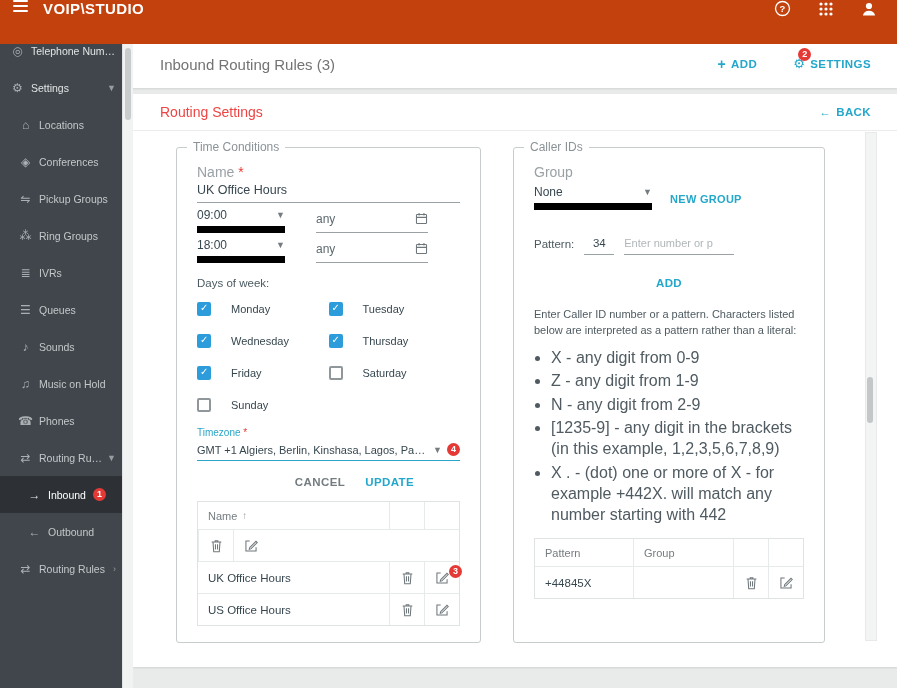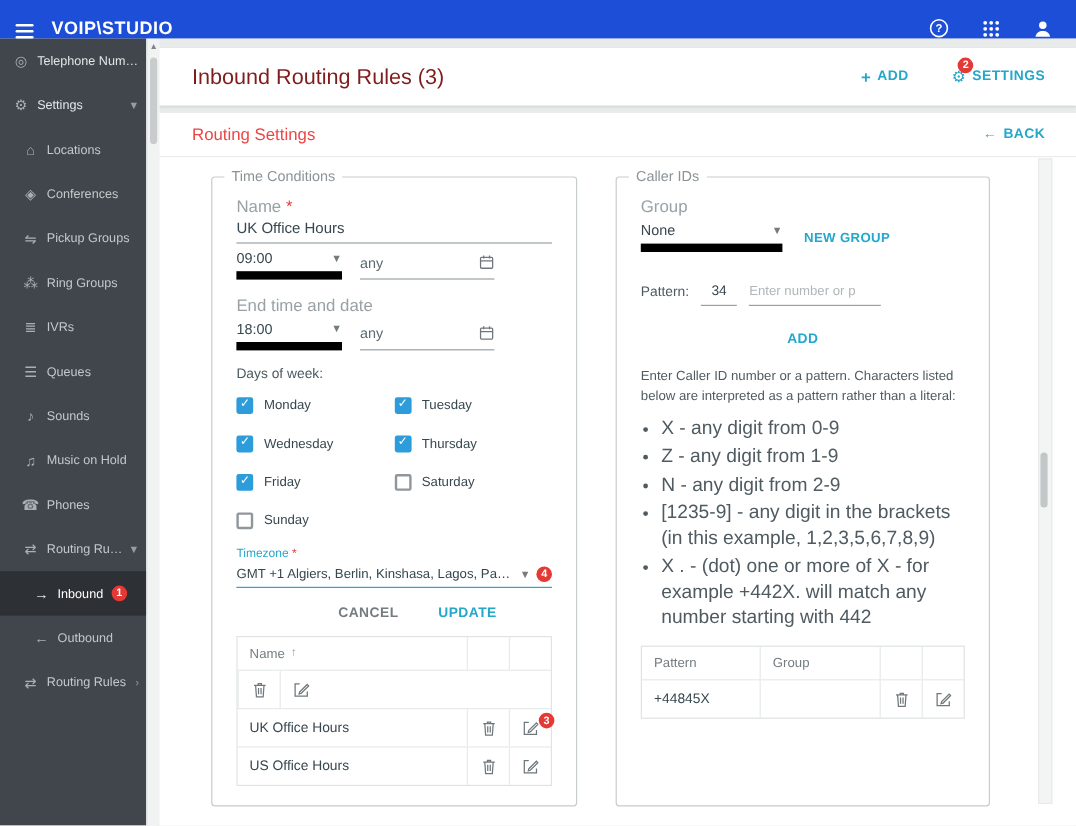--- a/index.html
+++ b/index.html
@@ -2,21 +2,21 @@
 <html><head>
 <meta charset="utf-8">
 <style>
   html,body{margin:0;padding:0}
   body{
     width:897px;height:688px;position:relative;overflow:hidden;
     background:#e9ebeb;font-family:"Liberation Sans","DejaVu Sans",sans-serif;
     -webkit-font-smoothing:antialiased;
   }
   
-  .topbar{position:absolute;left:0;top:0;width:100%;height:32px;background:#1d4ed8;display:flex;align-items:flex-end;z-index:6}
+  .topbar{position:absolute;left:0;top:0;width:100%;height:44px;background:#c2410c;display:flex;align-items:flex-start;z-index:6}
   .burger{margin-left:13px;display:flex;flex-direction:column;gap:3px;cursor:pointer}
   .burger i{display:block;width:15px;height:2px;background:#fff;border-radius:1px}
   .logo{color:#fff;font-weight:bold;font-size:15px;margin-left:15px;letter-spacing:.4px}
   .tb-right{margin-left:auto;display:flex;align-items:center;gap:28px;margin-right:20px}
   .tb-ic{cursor:pointer;display:flex;align-items:center}
   
   .sidebar{position:absolute;left:0;top:32px;width:122px;height:656px;background:#40464b;z-index:5}
   .nav-item{display:flex;align-items:center;height:37px;padding:0 6px 0 10px;color:#c3c8cb;font-size:10.5px;cursor:pointer;position:relative}
   .nav-item.top{color:#e2e5e7}
   .nav-item.sub{padding-left:18px}
@@ -30,21 +30,21 @@
           font-size:9px;line-height:13px;font-weight:bold;text-align:center;flex:none}
   .nav-item .rbadge{margin-left:7px}
   
   .side-scroll{position:absolute;left:122px;top:32px;width:10px;height:656px;background:#f1f3f3;border-left:1px solid #e2e4e4;z-index:5}
   .side-scroll .arr{display:block;text-align:center;font-size:7px;color:#7d8285;padding-top:4px}
   .side-scroll .thumb{position:absolute;left:2px;top:16px;width:6px;height:72px;background:#c9cccd;border-radius:3px}
   
   .content{position:absolute;left:132px;top:32px;width:765px;height:656px}
   .page-header{margin-top:8px;height:48px;background:#fff;display:flex;align-items:center;
                padding:0 26px 0 28px;box-shadow:0 1px 2px rgba(0,0,0,.10)}
-  .ph-title{font-size:18px;color:#7f1d1d}
+  .ph-title{font-size:15px;color:#737373}
   .ph-actions{margin-left:auto;display:flex;align-items:center;gap:36px}
   .linkbtn{color:#23a7cb;font-size:11.5px;font-weight:bold;letter-spacing:.4px;display:flex;align-items:center;gap:5px;cursor:pointer}
   .plus{font-size:14px;font-weight:bold;line-height:12px}
   .gear{font-size:13px;line-height:12px}
   .settings-wrap{position:relative}
   .settings-wrap .rbadge{position:absolute;top:-10px;left:5px}
   
   .card{position:relative;margin-top:6px;background:#fff;box-shadow:0 1px 2px rgba(0,0,0,.10);padding-bottom:24px}
   .card-head{height:36px;display:flex;align-items:center;padding:0 26px 0 28px;border-bottom:1px solid #ececec}
   .ch-title{font-size:14px;color:#ef4444}
@@ -52,39 +52,39 @@
   .panels{display:flex;gap:32px;padding:16px 56px 0 44px}
   .fs{position:relative;border:1px solid #c7cccd;border-radius:3px;padding:14px 20px 16px}
   .fs.left{width:263px;flex:none}
   .fs.right{width:270px;flex:none}
   .legend{position:absolute;top:-8px;left:10px;background:#fff;padding:0 6px;font-size:12px;color:#8b9397}
   .flabel{font-size:14px;color:#99a1a5;margin-top:13px}
   .flabel.first{margin-top:2px}
   .req{color:#e53935}
   .uin{display:block;width:100%;box-sizing:border-box;border:none;border-bottom:1px solid #99a1a5;background:transparent;
        font-size:12.5px;color:#37474f;padding:3px 0 5px;outline:none;font-family:inherit}
-  .selrow{display:flex;gap:15px;margin-top:2px}
+  .selrow{display:flex;gap:31px;margin-top:2px}
   .sel{display:flex;align-items:center;border-bottom:7px solid #000000;padding:3px 0 4px;font-size:12px;color:#37474f;cursor:pointer}
   .sel.time{width:88px}
   .sel.group{width:118px}
   .caret{margin-left:auto;font-size:9px;color:#757c80;padding-left:6px}
   .datef{width:112px;display:flex;align-items:center;border-bottom:1px solid #99a1a5;padding:3px 0 3px;font-size:12px;color:#5d6a70;cursor:pointer}
   .datef svg{margin-left:auto}
   .days-label{font-size:11.5px;color:#4b5a61;margin-top:14px}
   .cbgrid{display:grid;grid-template-columns:1fr 1fr;row-gap:18px;margin-top:13px}
-  .cbitem{display:flex;align-items:center;gap:9px;font-size:11px;color:#37474f;cursor:pointer}
+  .cbitem{display:flex;align-items:center;gap:20px;font-size:11px;color:#37474f;cursor:pointer}
   .cbox{width:14px;height:14px;box-sizing:border-box;border:2px solid #8f979b;border-radius:2px;background:#fff;position:relative;flex:none}
   .cbox.checked{background:#2d9cdb;border-color:#2d9cdb}
   .cbox.checked::after{content:"✓";position:absolute;left:1px;top:-2px;color:#fff;font-size:10px;font-weight:bold}
   .tzlabel{font-size:10px;color:#2aa5c8;margin-top:15px}
   .tzrow{display:flex;align-items:center;border-bottom:1px solid #2aa5c8;padding:3px 0 4px;margin-top:2px;
          font-size:11px;color:#37474f;cursor:pointer}
   .tztext{white-space:nowrap;overflow:hidden;text-overflow:ellipsis;flex:1}
   .tzrow .rbadge{margin-left:5px}
-  .btnrow{display:flex;justify-content:flex-end;gap:33px;margin-top:15px;padding-right:46px}
+  .btnrow{display:flex;justify-content:flex-end;gap:20px;margin-top:15px;padding-right:46px}
   .tbtn{font-size:11.5px;font-weight:bold;letter-spacing:.4px;cursor:pointer}
   .tbtn.cancel{color:#757c80}
   .tbtn.update{color:#23a7cb}
   
   .tbl{margin-top:13px;border:1px solid #dfe3e4;font-size:11px}
   .trow{display:flex;align-items:stretch;border-top:1px solid #e7eaeb}
   .trow.head{border-top:none;height:27px;color:#757c80}
   .trow.data{height:31px;color:#37474f;font-size:11.5px}
   .tc{display:flex;align-items:center;padding:0 10px}
   .tc-name{flex:1}
@@ -265,21 +265,20 @@
           </div>
           <div class="datef">
             <span>any</span>
             <svg width="13" height="13" viewBox="0 0 16 16" fill="none" stroke="#6f777b" stroke-width="1.3">
                 <rect x="1.8" y="3" width="12.4" height="11.2" rx="1"></rect>
                 <path d="M1.8 6.6h12.4M5 1.2v3M11 1.2v3"></path>
               </svg>
           </div>
         </div>
 
-        <div class="flabel">End time and date</div>
         <div class="selrow">
           <div class="sel time">
             <span>18:00</span>
             <span class="caret">▼</span>
           </div>
           <div class="datef">
             <span>any</span>
             <svg width="13" height="13" viewBox="0 0 16 16" fill="none" stroke="#6f777b" stroke-width="1.3">
                 <rect x="1.8" y="3" width="12.4" height="11.2" rx="1"></rect>
                 <path d="M1.8 6.6h12.4M5 1.2v3M11 1.2v3"></path>

